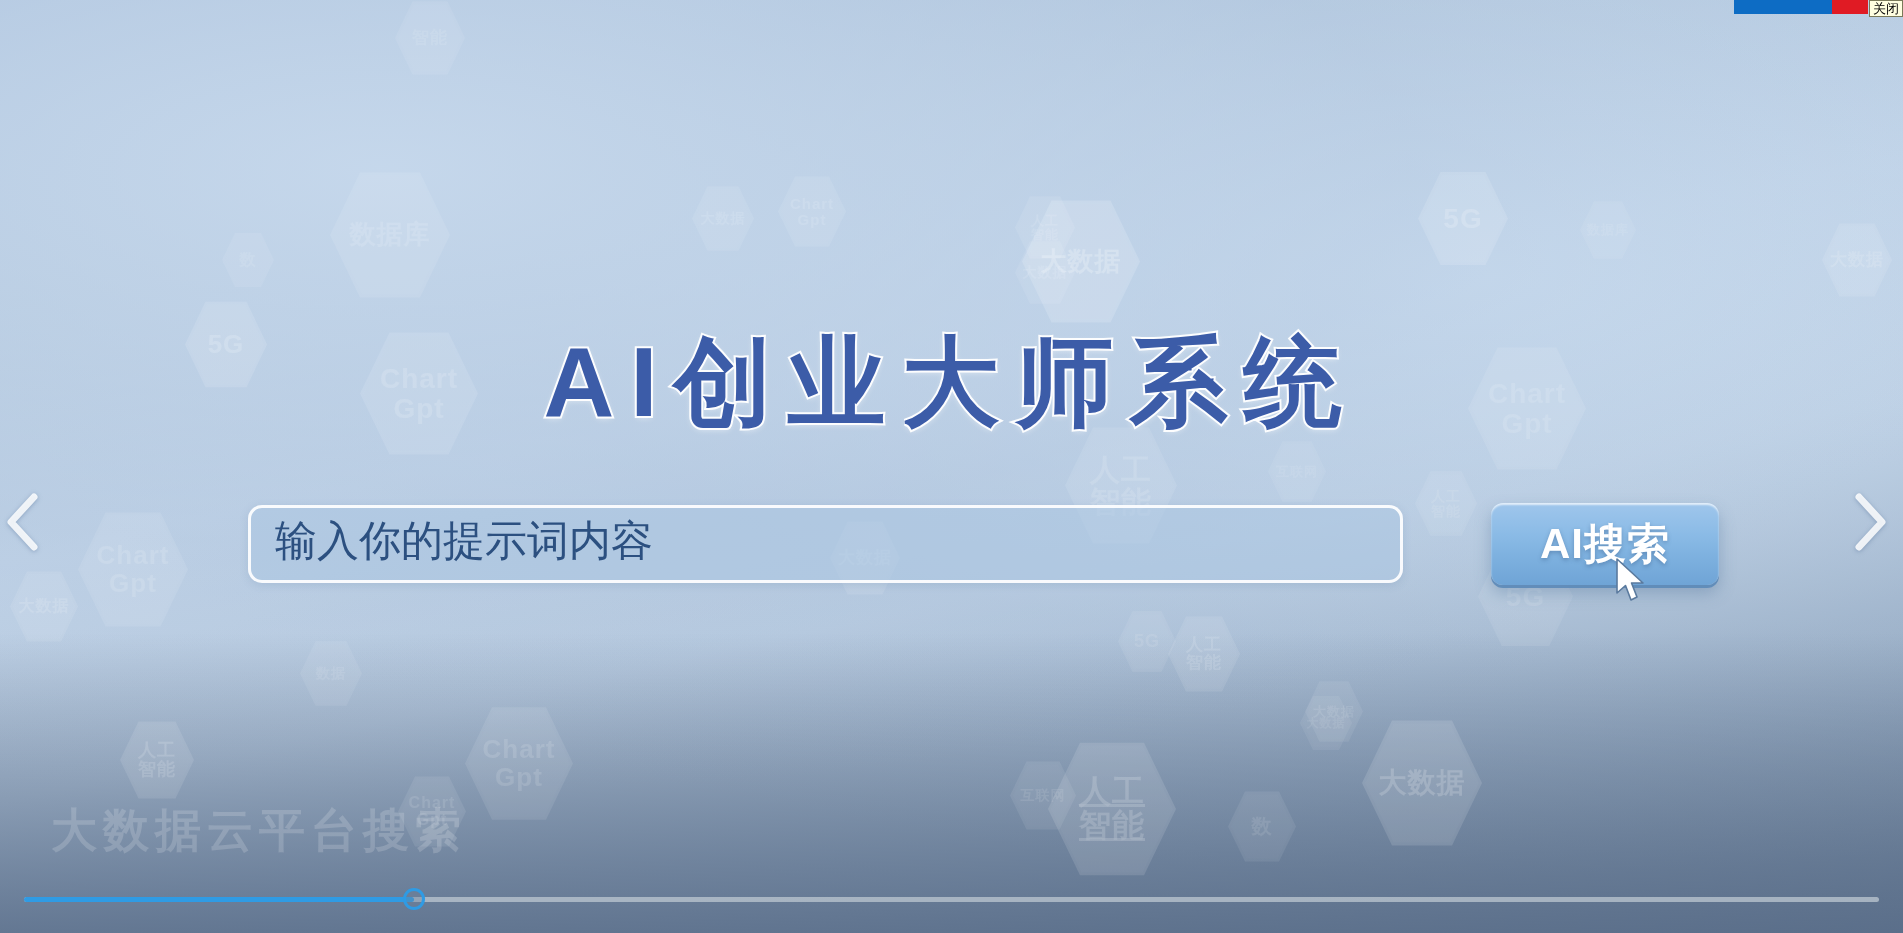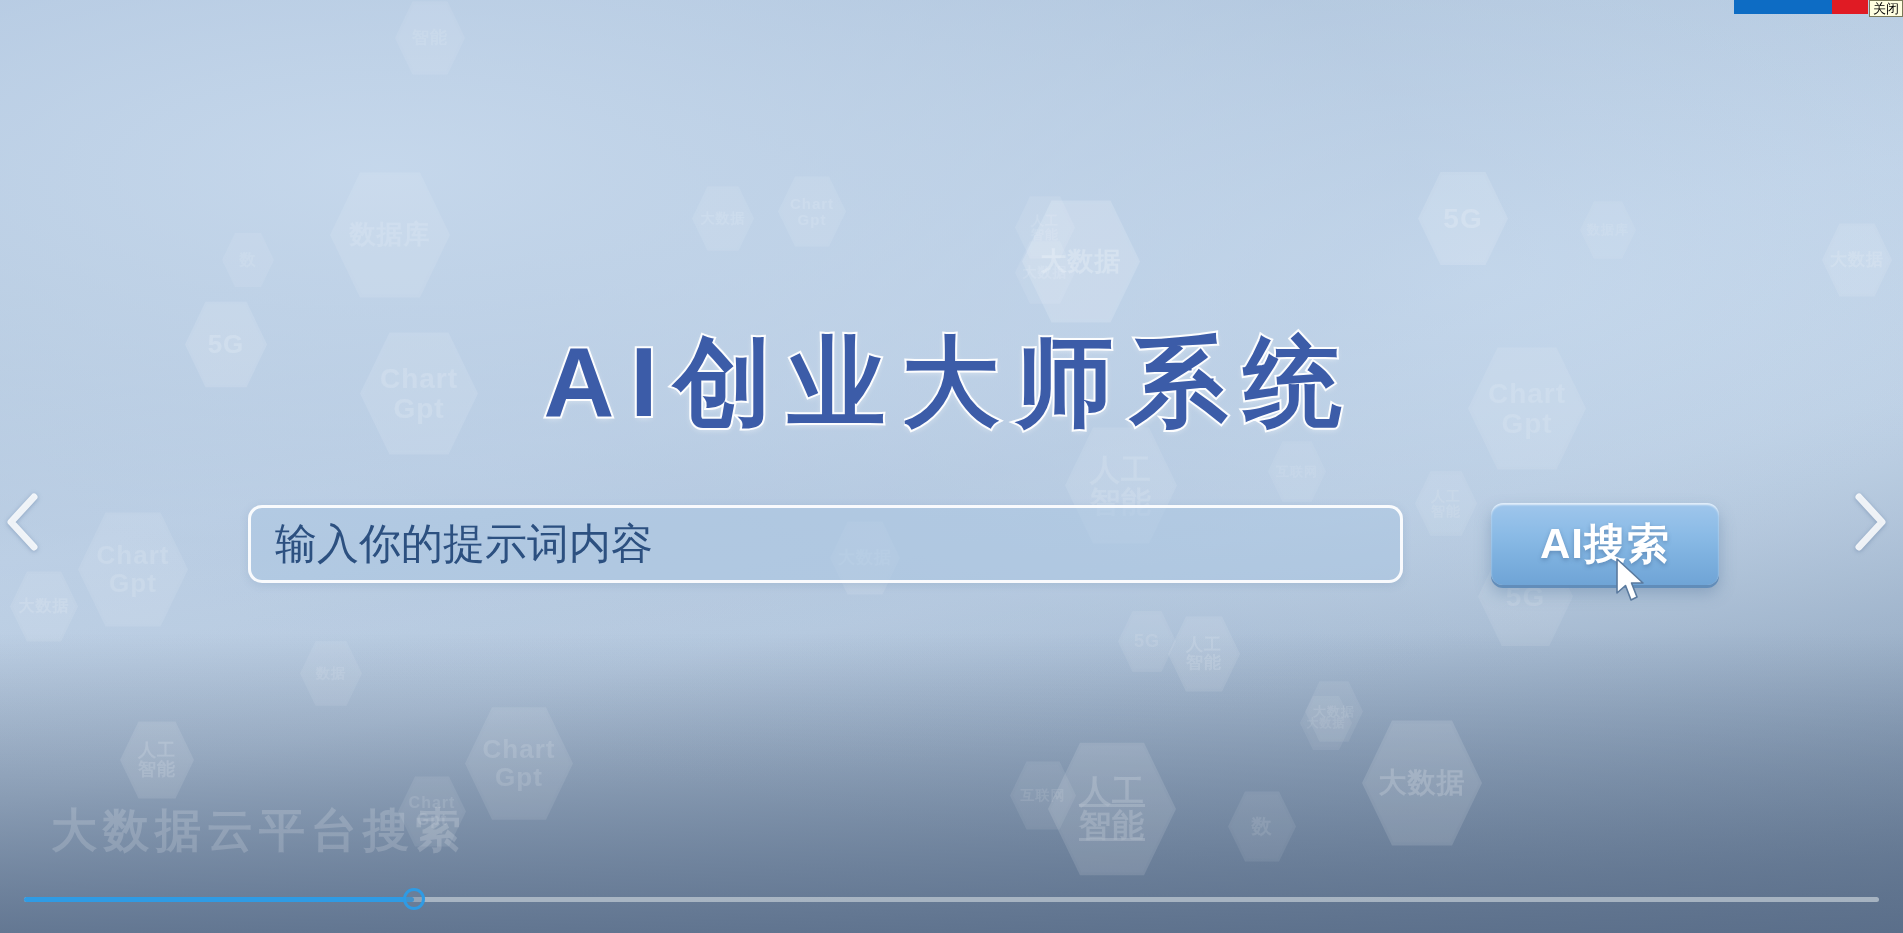--- a/index.html
+++ b/index.html
@@ -59,21 +59,21 @@
     display:flex; align-items:center; gap:88px;
   }
   #search-input {
     width:1155px; height:78px;
     border-radius:14px;
     border:3px solid rgba(255,255,255,0.92);
     background:rgba(171,198,226,0.55);
     color:#2b4f7a;
     font-size:42px; font-weight:400;
     padding:0 24px;
-    font-family:Liberation Sans, sans-serif;
+    font-family:Liberation Mono, monospace;
     outline:none;
     box-shadow:0 2px 8px rgba(90,120,160,0.18);
   }
   #search-input::placeholder { color:#2c5080; opacity:1; }
 
   #search-button {
     position:relative;
     width:228px; height:82px;
     border:none; cursor:pointer;
     border-radius:12px;

